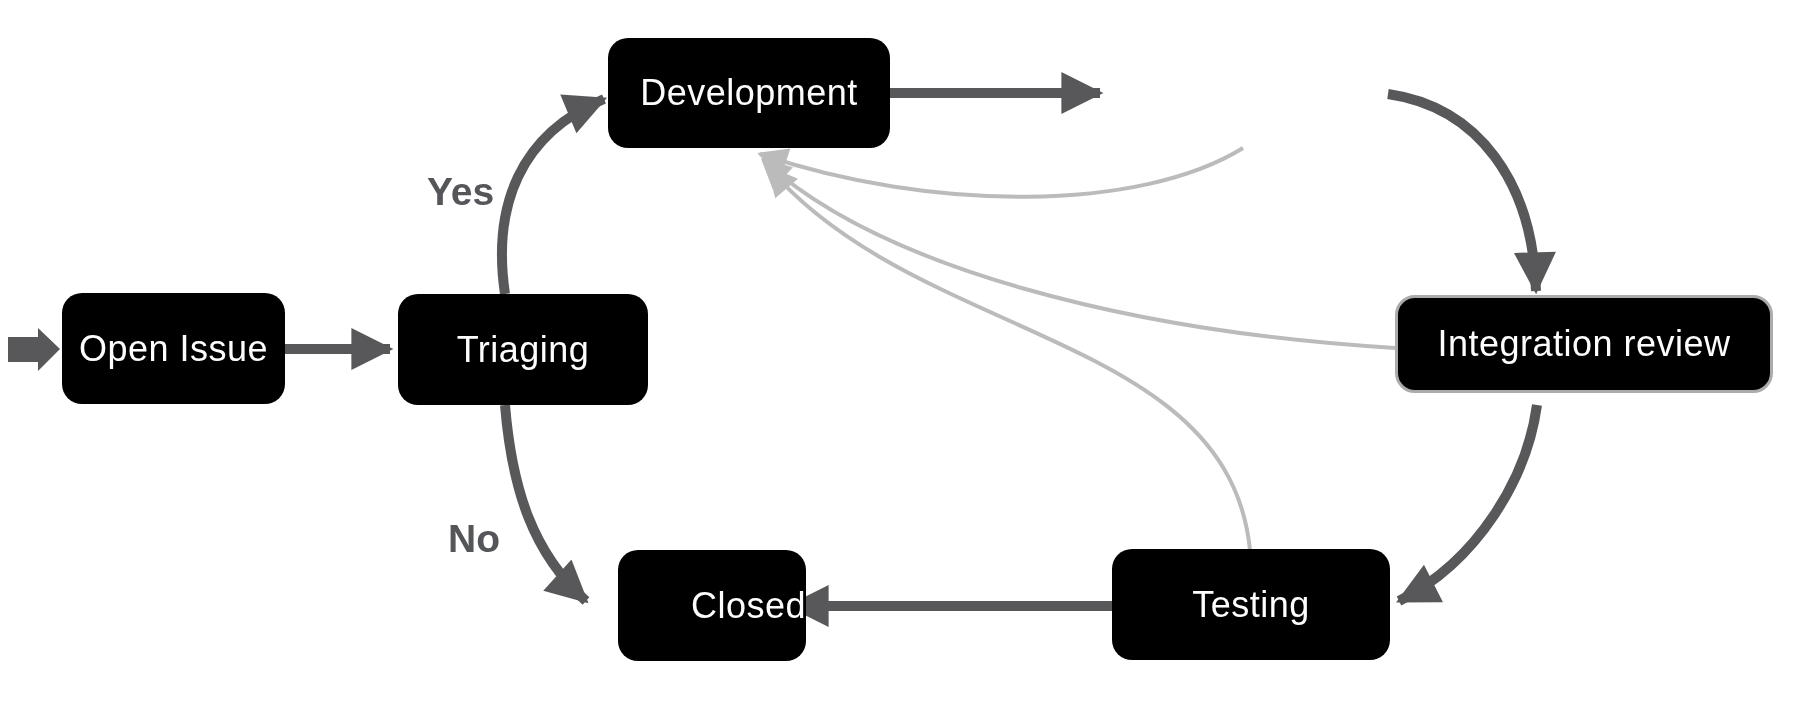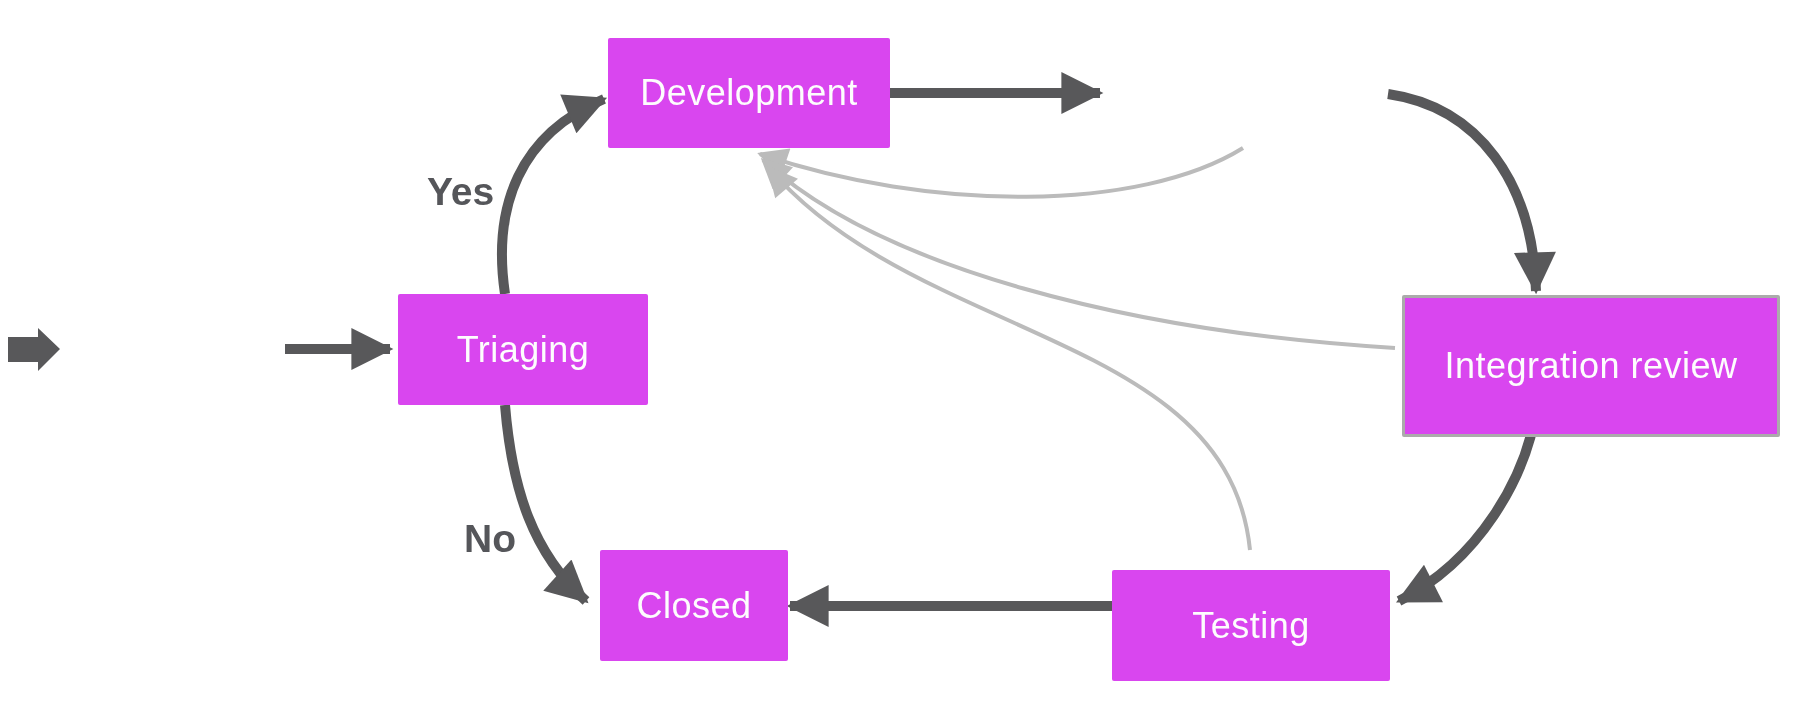--- a/index.html
+++ b/index.html
@@ -11,48 +11,48 @@
     font-family: "Liberation Sans", "DejaVu Sans", sans-serif;
     overflow: hidden;
   }
   .edges-layer {
     position: absolute;
     left: 0; top: 0;
     width: 1797px; height: 712px;
   }
   .node {
     position: absolute;
-    background: #d946ef;
+    background: #000000;
     color: #FDFDFD;
-    border-radius: 2px;
+    border-radius: 20px;
     display: flex;
     align-items: center;
     justify-content: center;
     font-size: 36px;
     font-weight: 400;
     letter-spacing: 0.5px;
     box-sizing: border-box;
     white-space: nowrap;
   }
   .node-open-issue          { left:  62px; top: 293px; width: 223px; height: 111px; }
   .node-triaging            { left: 398px; top: 294px; width: 250px; height: 111px; }
   .node-development         { left: 608px; top:  38px; width: 282px; height: 110px; }
   .node-peer-review         { left:1112px; top:  38px; width: 276px; height: 110px; }
-  .node-integration-review  { left:1395px; top: 295px; width: 378px; height: 142px; border: 3px solid #ABABAB; margin-left: 7px; }
-  .node-testing             { left:1112px; top: 570px; width: 278px; height: 111px; }
-  .node-closed              { left: 600px; top: 550px; width: 188px; height: 111px; }
+  .node-integration-review  { left:1395px; top: 295px; width: 378px; height: 98px; border: 3px solid #ABABAB; }
+  .node-testing             { left:1112px; top: 549px; width: 278px; height: 111px; }
+  .node-closed              { left: 618px; top: 550px; width: 188px; height: 111px; justify-content: flex-end; }
   .edge-label {
     position: absolute;
     color: #55565A;
     font-size: 39px;
     font-weight: 700;
     white-space: nowrap;
   }
   .label-yes { left: 427px; top: 170px; }
-  .label-no  { left: 448px; top: 517px; margin-left: 16px; }
+  .label-no  { left: 448px; top: 517px; }
 </style>
 </head>
 <body>
 
 <div class="canvas">
 
   <svg class="edges-layer" width="1797" height="712" viewBox="0 0 1797 712" xmlns="http://www.w3.org/2000/svg">
     <defs>
       <marker id="arrow-dark" viewBox="0 0 10 10" refX="9.2" refY="5" markerWidth="4.5" markerHeight="4.2" orient="auto" markerUnits="strokeWidth">
         <path d="M0,0 L10,5 L0,10 Z" fill="#58585A"></path>
@@ -69,20 +69,23 @@
     <path d="M 8 337 L 38 337 L 38 328 L 60 349 L 38 371 L 38 362 L 8 362 Z" fill="#58585A" stroke="none"></path>
     <path d="M 285 349 L 390 349" fill="none" stroke="#58585A" stroke-width="10" marker-end="url(#arrow-dark)"></path>
     <path d="M 505 294 C 492 206 520 134 604 99" fill="none" stroke="#58585A" stroke-width="10" marker-end="url(#arrow-dark)"></path>
     <path d="M 505 405 C 512 490 533 553 586 601" fill="none" stroke="#58585A" stroke-width="10" marker-end="url(#arrow-dark)"></path>
     <path d="M 890 93 L 1100 93" fill="none" stroke="#58585A" stroke-width="10" marker-end="url(#arrow-dark)"></path>
     <path d="M 1388 94 C 1478 107 1533 182 1536 291" fill="none" stroke="#58585A" stroke-width="10" marker-end="url(#arrow-dark)"></path>
     <path d="M 1537 405 C 1527 478 1478 561 1399 601" fill="none" stroke="#58585A" stroke-width="10" marker-end="url(#arrow-dark)"></path>
     <path d="M 1112 606 L 790 606" fill="none" stroke="#58585A" stroke-width="10" marker-end="url(#arrow-dark)"></path>
   </svg>
 
+  <div class="node node-open-issue">
+    <span>Open Issue</span>
+  </div>
   <div class="node node-triaging">
     <span>Triaging</span>
   </div>
   <div class="node node-development">
     <span>Development</span>
   </div>
   <div class="node node-integration-review">
     <span>Integration review</span>
   </div>
   <div class="node node-testing">

